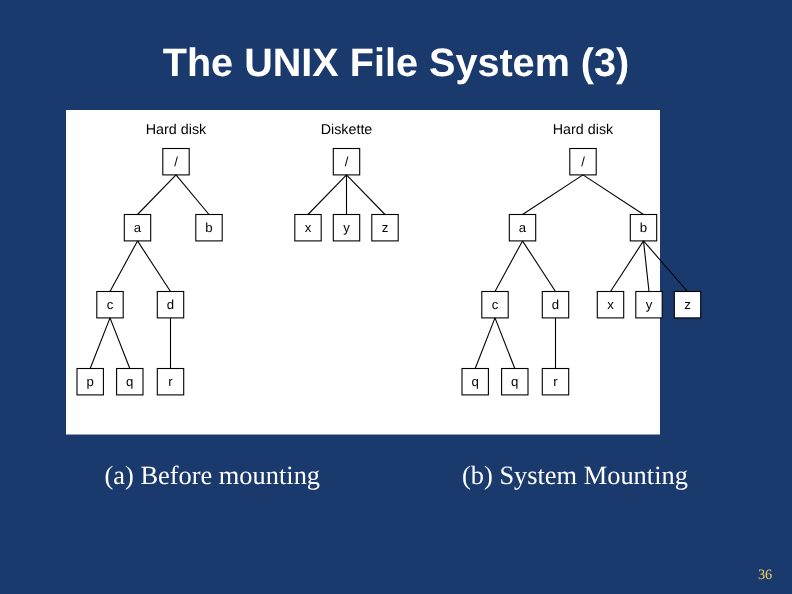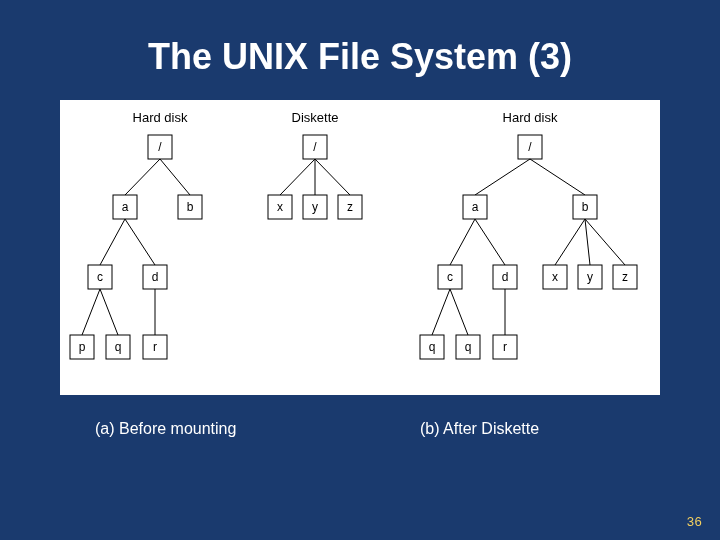--- a/index.html
+++ b/index.html
@@ -17,21 +17,21 @@
     font-weight: bold;
     text-align: center;
     padding-top: 36px;
     font-family: Arial, sans-serif;
   }
   .diagram-area {
     background: #fff;
     position: absolute;
     left: 60px;
     top: 100px;
-    width: 600px;
+    width: 540px;
     height: 295px;
   }
   svg { display:block; }
   .node-box {
     fill: #fff;
     stroke: #000;
     stroke-width: 1;
   }
   .node-text {
     font-family: Arial, sans-serif;
@@ -41,32 +41,32 @@
   }
   .hdr-text {
     font-family: Arial, sans-serif;
     font-size: 13px;
     text-anchor: middle;
   }
   .edge { stroke:#000; stroke-width:1; }
   .caption {
     position: absolute;
     color: #fff;
-    font-size: 16px;
-    font-family: Liberation Sans, sans-serif;
+    font-size: 24px;
+    font-family: Liberation Serif, serif;
   }
   .cap-a { left: 95px; top: 420px; }
   .cap-b { left: 420px; top: 420px; }
   .pagenum {
     position: absolute;
     right: 18px;
     bottom: 10px;
     color: #f4d060;
     font-size: 13px;
-    font-family: Liberation Mono, monospace;
+    font-family: Liberation Serif, serif;
     margin-top: 12px;
   }
 </style>
 </head>
 <body>
 
 <div class="title">The UNIX File System (3)</div>
 
 <div class="diagram-area">
 <svg width="600" height="295" viewBox="0 0 600 295">
@@ -150,14 +150,14 @@
   <text class="node-text" x="408" y="247">q</text>
 
   <line class="edge" x1="445" y1="189" x2="445" y2="235"></line>
   <rect class="node-box" x="433" y="235" width="24" height="24"></rect>
   <text class="node-text" x="445" y="247">r</text>
 
 </svg>
 </div>
 
 <div class="caption cap-a">(a) Before mounting</div>
-<div class="caption cap-b">(b) After Diskette</div>
+<div class="caption cap-b">(b) System Mounting</div>
 <div class="pagenum">36</div>
 
 </body></html>

